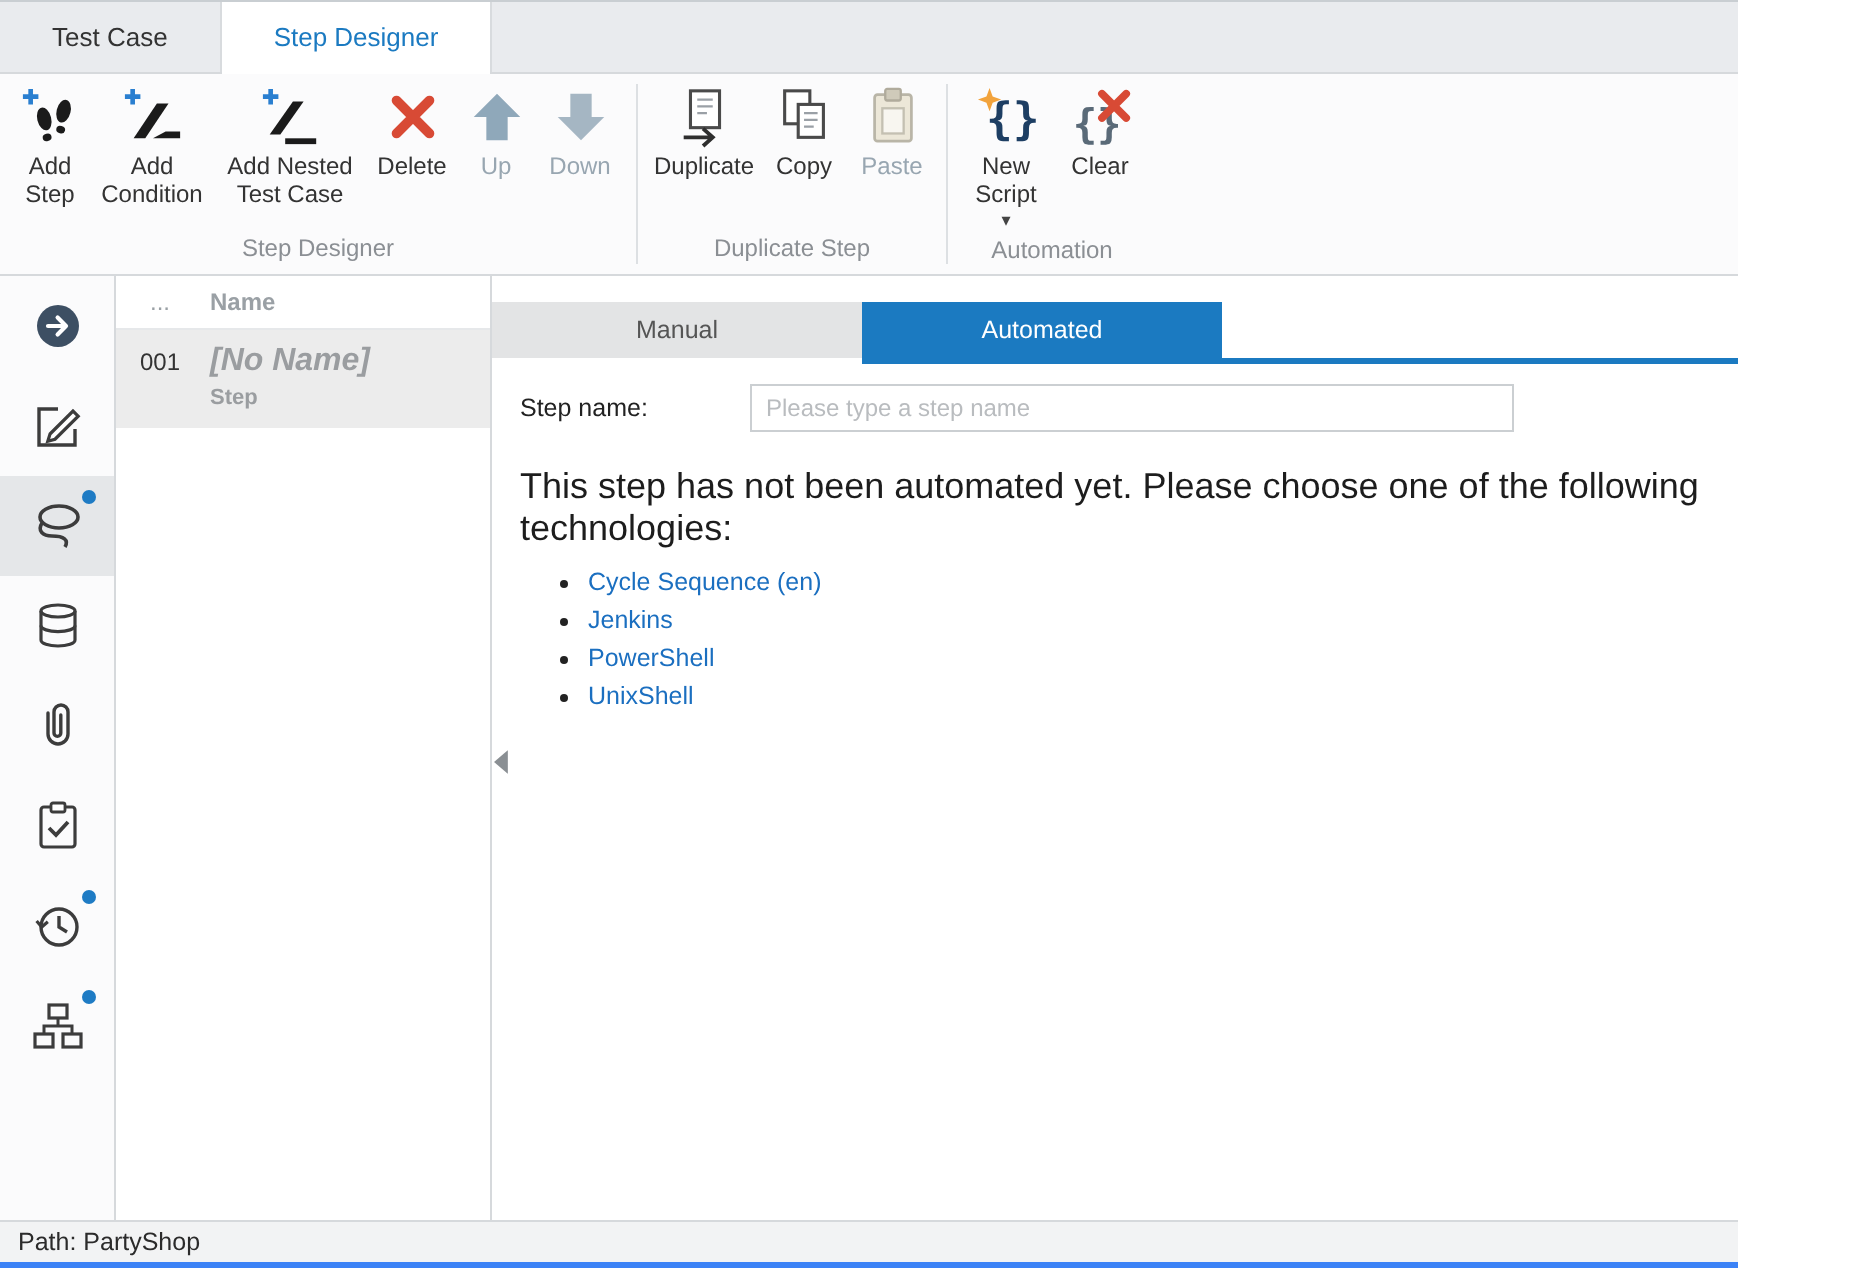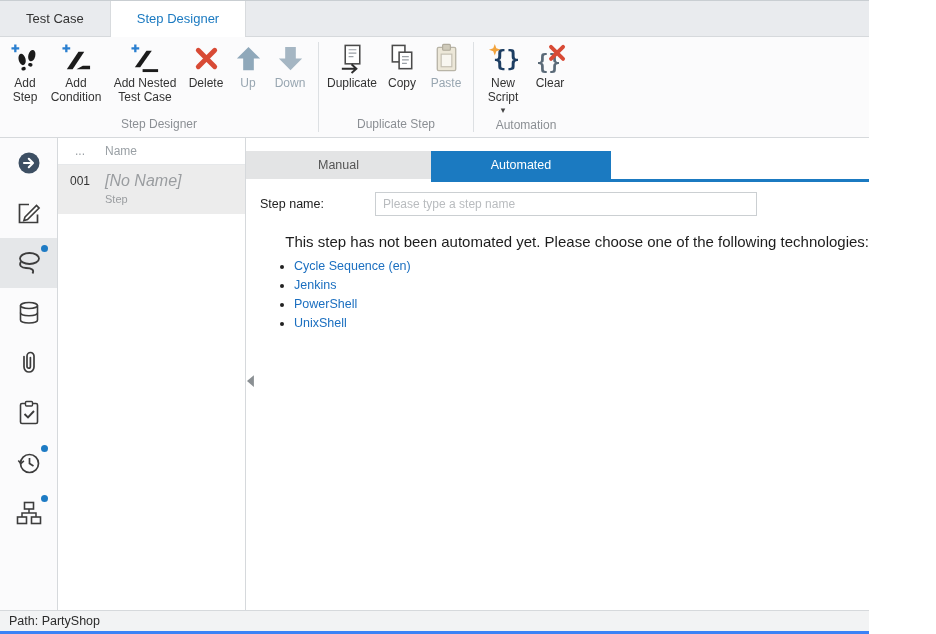--- a/index.html
+++ b/index.html
@@ -42,42 +42,42 @@
   .side-item { height: 50px; display: flex; align-items: center; justify-content: center;
                position: relative; cursor: pointer; }
   .side-item svg { width: 26px; height: 26px; }
   .side-item.active { background: #e5e7e9; }
   .badge { position: absolute; top: 7px; right: 9px; width: 7px; height: 7px; border-radius: 50%; background: #1e7bc4; }
 
   .steps-panel { width: 188px; flex: none; border-right: 1px solid #d6d9dc; background: #fff;
                  display: flex; flex-direction: column; }
   .steps-header { display: flex; height: 27px; align-items: center; color: #9aa0a5; border-bottom: 1px solid #e6e8ea; }
   .col-id { width: 44px; text-align: center; flex: none; }
-  .col-name { flex: 1; padding-left: 3px; }
+  .col-name { flex: 1; padding-left: 3px; font-weight: bold; }
   .step-row { display: flex; background: #ececec; padding: 7px 0 9px; cursor: pointer; justify-content: space-between; }
   .step-row .col-id { color: #333; padding-top: 2px; }
   .step-name { font-style: italic; color: #9a9da0; font-size: 16px; }
   .step-type { color: #9a9da0; font-size: 11px; margin-top: 3px; }
 
   
   .content { flex: 1; background: #fff; display: flex; flex-direction: column; position: relative; min-width: 0; }
   .ctab-row { margin-top: 13px; height: 31px; position: relative; flex: none; }
   .ctab { position: absolute; top: 0; height: 28px; display: flex; align-items: center; justify-content: center;
           font-size: 12.5px; cursor: pointer; }
   .ctab.manual { left: 0; width: 185px; background: #e3e4e5; color: #555; }
   .ctab.automated { left: 185px; width: 180px; background: #1b7ac1; color: #fff; }
   .ctab-underline { position: absolute; left: 185px; right: 0; top: 28px; height: 3px; background: #1b7ac1; }
 
   .form-row { display: flex; align-items: center; margin: 10px 0 0 14px; flex: none; }
   .fld-label { width: 115px; font-size: 12.5px; color: #222; }
   .fld-input { width: 382px; height: 24px; border: 1px solid #cbcfd2; padding: 0 7px; font-size: 12px;
                font-family: "Liberation Sans", sans-serif; color: #333; outline: none; }
   .fld-input::placeholder { color: #b9bcbf; }
 
-  .msg { margin: 17px 0 0 14px; font-size: 15px; color: #1d1d1d; text-align: right; }
+  .msg { margin: 17px 0 0 14px; font-size: 18px; color: #1d1d1d; }
   .tech-list { margin: 9px 0 0 32px; padding-left: 16px; list-style: disc; }
   .tech-list li { margin-bottom: 5px; font-size: 12.5px; color: #222; }
   .tech-link { color: #1b6fc0; text-decoration: none; cursor: pointer; }
 
   .collapse-handle { position: absolute; left: 1px; top: 237px; color: #8a8f93; font-size: 9px;
                      cursor: pointer; transform: scaleY(1.7); }
 
   
   .statusbar { height: 24px; flex: none; background: #f2f3f4; border-top: 1px solid #d6d9dc;
                border-bottom: 3px solid #3b82f6; display: flex; align-items: center;

